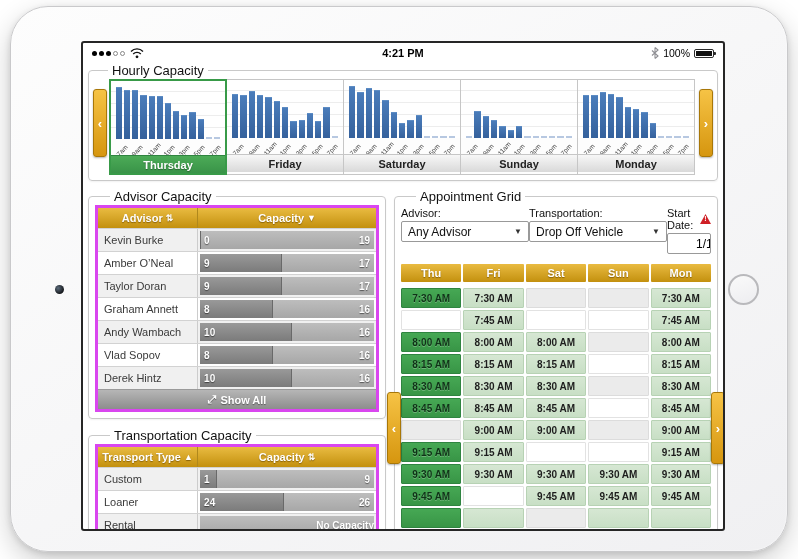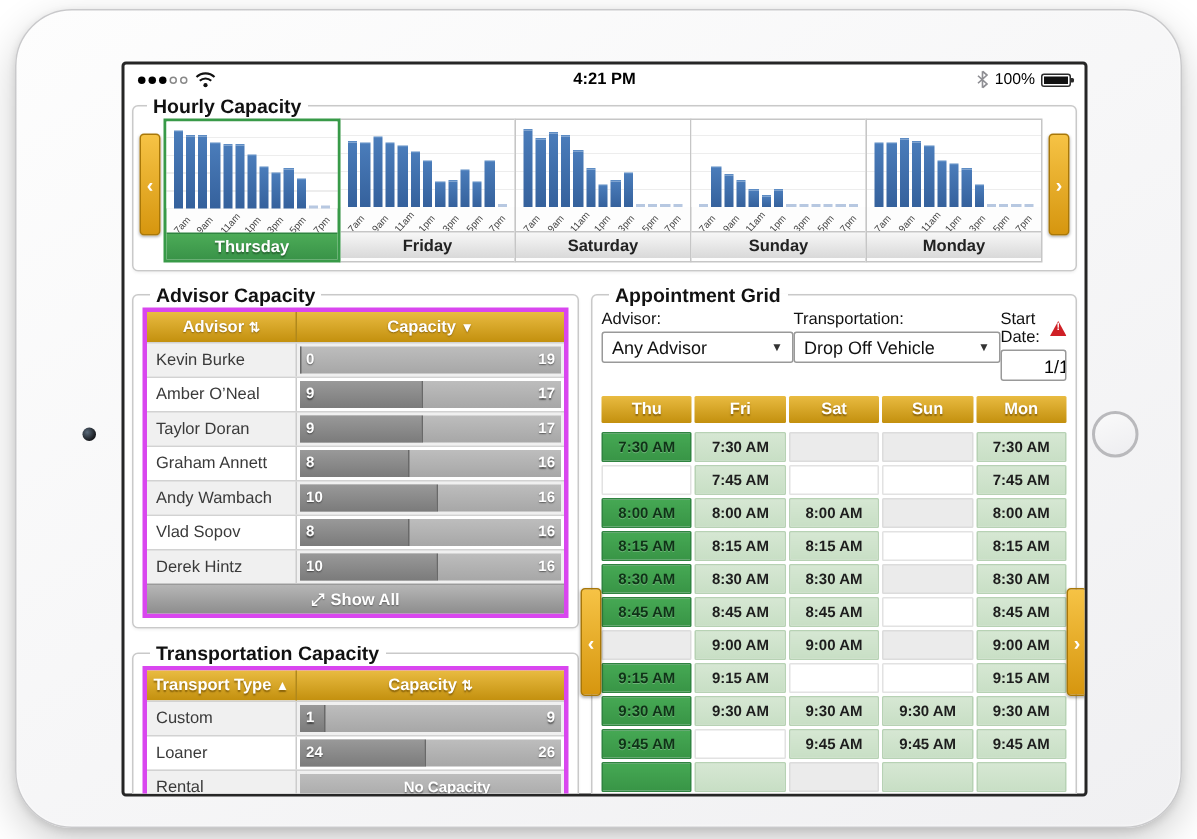--- a/index.html
+++ b/index.html
@@ -28,21 +28,21 @@
   .sig i.o { background:#fff; border:1px solid #888; }
   .stat-right { display:flex; align-items:center; gap:4px; }
   .batt { width:20px; height:9px; border:1px solid #2b2b2b; border-radius:2px; position:relative; padding:1px; }
   .batt b { display:block; width:100%; height:100%; background:#111; }
   .batt:after { content:""; position:absolute; right:-3px; top:2px; width:2px; height:3px; background:#2b2b2b; border-radius:0 1px 1px 0; }
   .pct { font-size:10.5px; }
 
   
   fieldset { border:1px solid #c9c9c9; border-radius:4px; background:#fff;
     box-shadow:0 1px 2px rgba(0,0,0,.06); }
-  legend { font-weight:bold; font-size:13px; color:#111; padding:0 4px; margin-left:5px; }
+  legend { font-weight:normal; font-size:13px; color:#111; padding:0 4px; margin-left:15px; }
 
   
   .hourly { margin:0 5px; padding:1px 4px 5px; }
   .carousel { display:flex; align-items:flex-start; }
   .arrow { width:14px; height:68px; border-radius:3px; flex:none;
     background:linear-gradient(#f6c345,#d6960f); border:1px solid #a87708;
     color:#fff; display:flex; align-items:center; justify-content:center;
     font-size:13px; font-weight:bold; cursor:pointer; box-shadow:0 1px 2px rgba(0,0,0,.3); }
   .carousel .arrow { margin-top:10px; }
   .cards { flex:1; display:flex; margin:0 3px; }
@@ -78,21 +78,21 @@
   .caprow.alt { background:#f0f0f0; }
   .namecell { width:36%; font-size:11px; color:#3a3a3a; display:flex; align-items:center;
     padding-left:6px; border-right:1px solid #ccc; }
   .capcell { flex:1; padding:2px; }
   .track { position:relative; height:100%; background:linear-gradient(#bdbdbd,#a7a7a7); }
   .fill { position:absolute; left:0; top:0; bottom:0;
     background:linear-gradient(#999,#7b7b7b); border-right:1px solid #696969; }
   .num { position:absolute; top:50%; transform:translateY(-50%); font-size:10px; font-weight:bold;
     color:#fff; text-shadow:0 1px 1px rgba(0,0,0,.5); }
   .numL { left:4px; } .numR { right:4px; }
-  .nocap { display:block; text-align:center; font-size:10px; font-weight:bold; color:#fff;
+  .nocap { display:block; text-align:right; font-size:10px; font-weight:bold; color:#fff;
     text-shadow:0 1px 1px rgba(0,0,0,.4); line-height:19px;padding-left:22px; }
   .showall { height:20px; display:flex; align-items:center; justify-content:center; gap:4px;
     background:linear-gradient(#b6b6b6,#8d8d8d); border-top:1px solid #9a9a9a;
     color:#fff; font-weight:bold; font-size:11px; text-shadow:0 1px 1px rgba(0,0,0,.4); cursor:pointer; }
 
   
   .rightcol { flex:1; }
   .filters { display:flex; justify-content:space-between; margin-top:2px; }
   .fgroup { display:flex; flex-direction:column; gap:2px; }
   .flabel { font-size:11px; color:#111; display:flex; align-items:center; gap:3px; }

